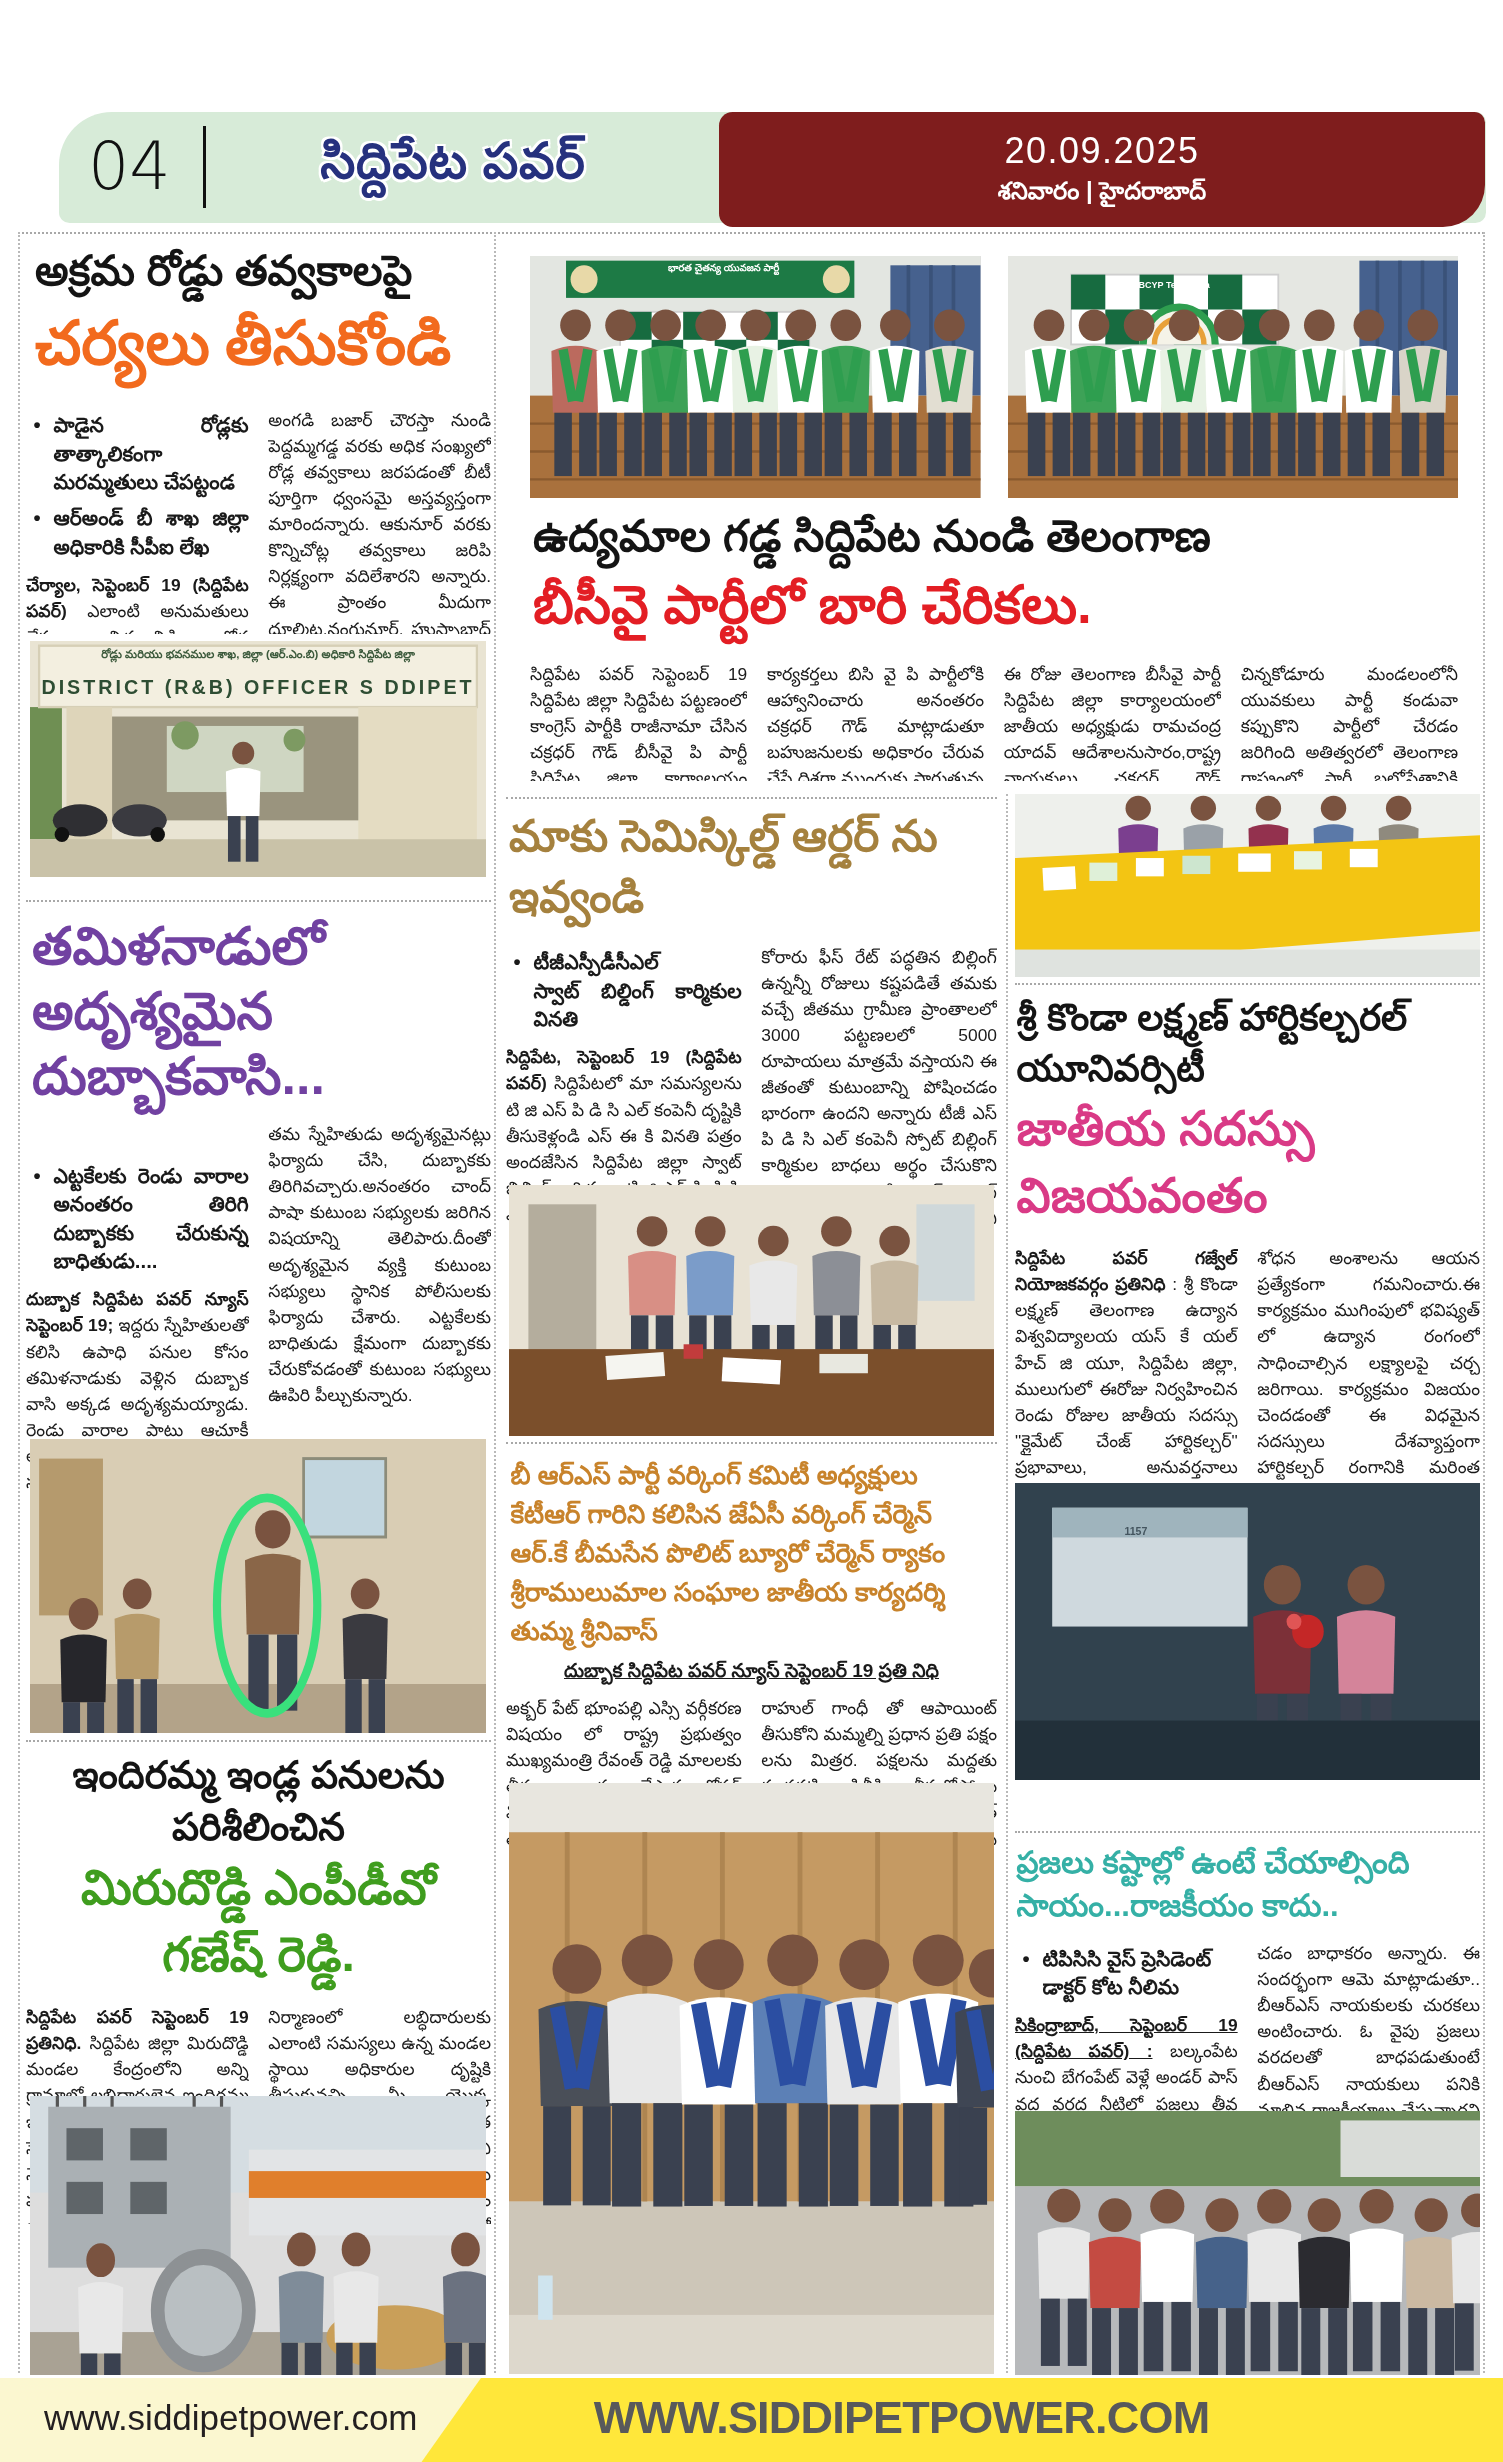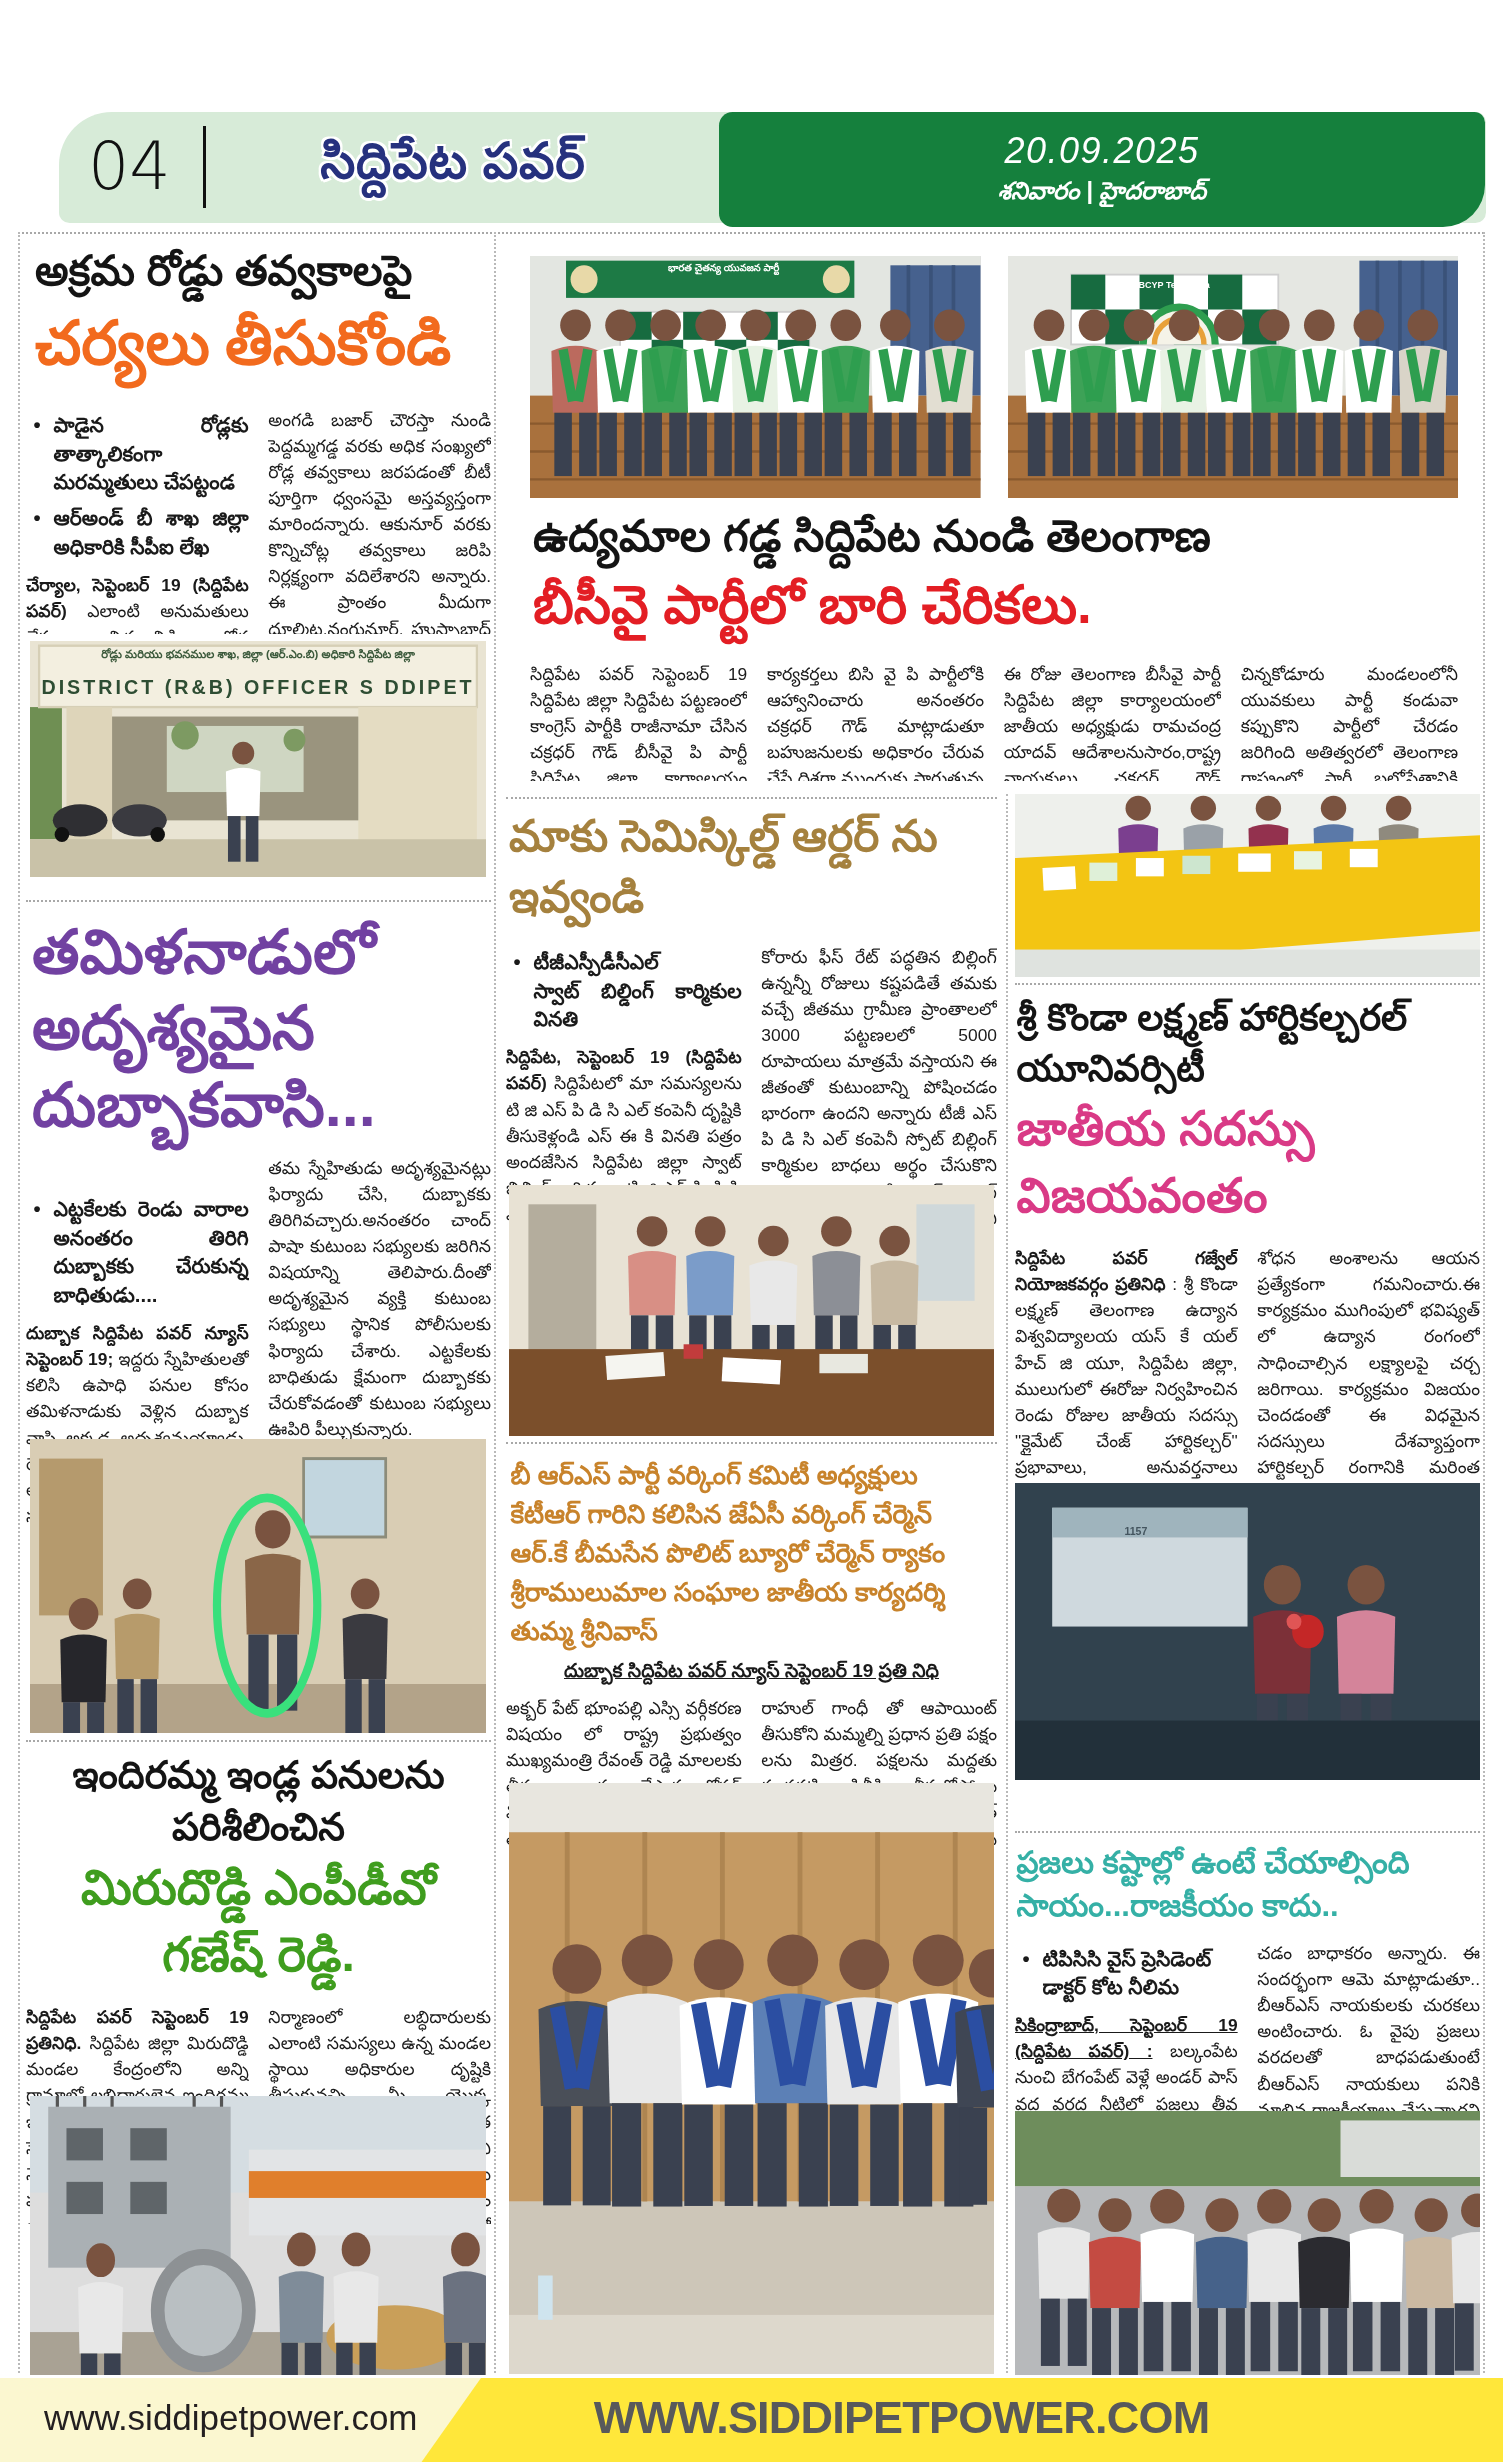--- a/index.html
+++ b/index.html
@@ -2,22 +2,22 @@
 <html style="font-size:12px"><head>
 <meta charset="utf-8">
 <style>
   html,body{margin:0;padding:0;background:#ffffff;}
   .page{position:relative;width:1503px;height:2462px;background:#ffffff;overflow:hidden;
         font-family:"Liberation Sans","DejaVu Sans",sans-serif;color:#1a1a1a;}
 
   
   .hdr{position:absolute;left:59px;top:112px;width:1427px;height:111px;background:#d7ebd8;
        border-radius:53px 10.6px 10.6px 10.6px;}
-  .hdr-dark{position:absolute;left:660px;top:0;width:766px;height:115px;background:#15803d;
-       border-radius:13.6px 10.6px 42px 13.6px;font-style:italic;}
+  .hdr-dark{position:absolute;left:660px;top:0;width:766px;height:115px;background:#7f1d1d;
+       border-radius:13.6px 10.6px 42px 13.6px;}
   .pagenum{position:absolute;left:29px;top:16.7px;font-size:65px;color:#111;font-weight:300;
        font-family:"DejaVu Sans",sans-serif;}
   .pagebar{position:absolute;left:144px;top:13.6px;width:0;height:82px;border-left:3.8px solid #111;}
   .masthead{position:absolute;left:182px;top:19.7px;width:424px;text-align:center;font-size:50px;font-weight:bold;
        color:#26317e;letter-spacing:0.8px;
        text-shadow:-2.3px -2.3px 0 #fff,2.3px -2.3px 0 #fff,-2.3px 2.3px 0 #fff,2.3px 2.3px 0 #fff,0 3px 0 #fff;}
   .hdr-date{position:absolute;left:0;top:18px;width:100%;text-align:center;color:#fff;font-size:36px;letter-spacing:1.5px;}
   .hdr-day{position:absolute;left:0;top:65px;width:100%;text-align:center;color:#fff;font-size:24px;font-weight:bold;}
 
   
@@ -30,21 +30,21 @@
   .cols{display:flex;gap:19.7px;}
   .c{flex:1;overflow:hidden;font-size:17.4px;line-height:1.5;text-align:justify;}
   .dateline{font-weight:bold;}
   .u{text-decoration:underline;}
   .bullets{margin:4.5px 0 10.6px 4.5px;padding:0;list-style:none;}
   .bullets li{font-size:20.4px;font-weight:bold;line-height:1.4;margin-bottom:7.6px;padding-left:23px;position:relative;}
   .bullets li:before{content:"•";position:absolute;left:3px;top:0;}
 
   .roads-kicker{font-size:42px;font-weight:bold;color:#141414;margin:10.6px 0 4.5px 9px;}
   .roads-headline{font-size:61px;font-weight:bold;color:#f26a1d;margin:0 0 13.6px 9px;font-family:Liberation Serif, serif;}
-  .missing-headline{font-size:61px;font-weight:bold;color:#7141a1;line-height:1.25;margin:7.6px 0 12px 6px;}
+  .missing-headline{font-size:52px;font-weight:bold;color:#7141a1;line-height:1.25;margin:7.6px 0 12px 6px;}
   .ind-kicker{font-size:38px;font-weight:bold;color:#141414;text-align:center;margin:9px 0 1.5px;}
   .ind-headline{font-size:48px;font-weight:bold;color:#3f9d1e;text-align:center;margin:0 0 10.6px;}
   .bcyp-kicker{font-size:44px;font-weight:bold;color:#141414;margin:13.6px 0 1.5px 30px;}
   .bcyp-headline{font-size:53px;font-weight:bold;color:#e31e24;margin:0 0 12px 30px;}
   .semi-headline{font-size:44px;font-weight:bold;color:#a5813e;margin:9px 0 10.6px 3px;}
   .brs-headline{font-size:26px;font-weight:bold;color:#c8832b;line-height:1.5;margin:7.6px 4.5px 9px;}
   .brs-dateline{text-align:center;font-size:19px;}
   .horti-kicker{font-size:37px;font-weight:bold;color:#141414;margin:9px 0 1.5px 1.5px;}
   .horti-headline{font-size:48px;font-weight:bold;color:#d93a86;margin:0 0 10.6px 1.5px;}
   .neel-headline{font-size:31px;font-weight:bold;color:#35b0a6;margin:7.6px 0 9px 1.5px;}

